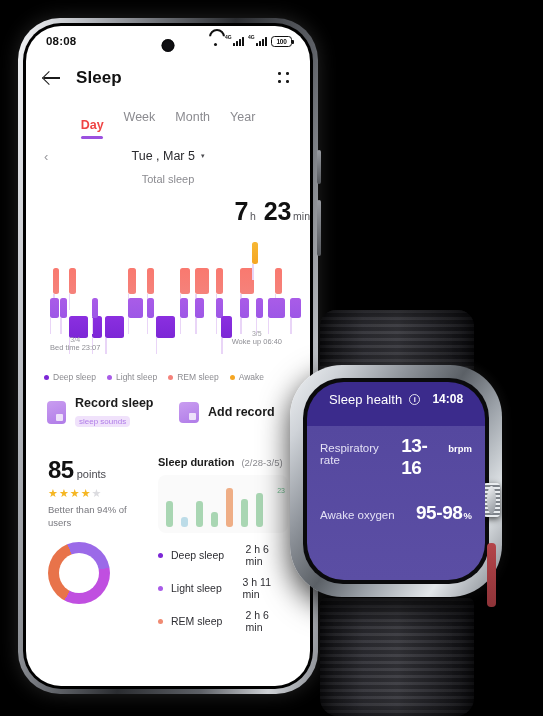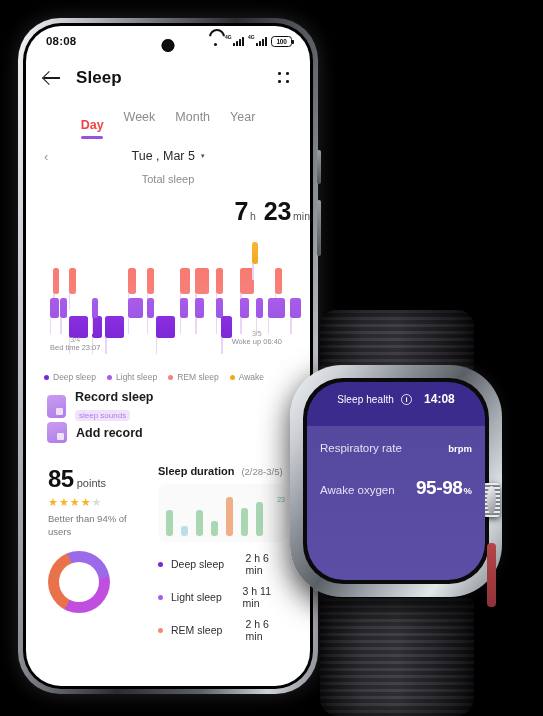--- a/index.html
+++ b/index.html
@@ -104,21 +104,21 @@
   .foot-t { font-size:7.5px; color:#8e8e94; white-space:nowrap; }
 
   
   #legend { display:flex; gap:11px; padding:10px 14px 8px 18px; align-items:center;
     overflow:hidden; }
   .lg { display:flex; align-items:center; gap:4px; white-space:nowrap; }
   .lg .dot { width:5px; height:5px; border-radius:50%; }
   .lg .txt { font-size:8.5px; color:#8b8b90; }
 
   
-  #actions { display:flex; padding:0 10px;flex-direction:column; }
+  #actions { display:flex; padding:0 10px; }
   .act { flex:1; background:#fff; border-radius:14px; height:44px;
     display:flex; align-items:center; padding:0 11px; gap:9px; cursor:pointer; min-width:0;}
   .act-ico { width:19px; height:23px; border-radius:4px; flex:none;
     background:linear-gradient(160deg,#c99df0,#b07ce8); position:relative; }
   .act-ico.note { height:21px; width:20px; }
   .act-ico::after{content:"";position:absolute;right:3px;bottom:3px;width:7px;height:7px;
     border-radius:1px;background:rgba(255,255,255,.75);}
   .act-txt { min-width:0; }
   .act-title { font-size:12.5px; font-weight:700; color:#1b1b1b; white-space:nowrap; }
   .act-sub { font-size:8px; color:#b07ce8; background:#f0e2fb; border-radius:4px;
@@ -171,21 +171,21 @@
     border-radius:52px;
     background:linear-gradient(125deg,#f2f4f6 0%,#cfd3d8 14%,#8f949b 32%,#5b6066 48%,#9aa0a7 62%,#e3e7ea 80%,#7b8087 100%);
     box-shadow:0 10px 30px rgba(0,0,0,.75), 0 0 14px rgba(255,255,255,.1);
     padding:13px; }
   #case-inner { width:100%; height:100%; border-radius:40px; background:#0a0a0c; padding:4px;}
   #wscreen { width:100%; height:100%; border-radius:37px; overflow:hidden;
     background:linear-gradient(180deg,#3b2b8c 0%,#3b2b8c 22%,#55489f 22%,#5b4ea4 100%);
     position:relative; color:#fff; }
   #w-top { height:30px; display:flex; align-items:center; justify-content:center; gap:7px;
     padding-top:4px; }
-  #w-title { font-size:10px; color:#fff; letter-spacing:.1px; }
+  #w-title { font-size:13px; color:#fff; letter-spacing:.1px; }
   #w-info { width:11px; height:11px; border-radius:50%; border:1.1px solid rgba(255,255,255,.85);
     font-size:7.5px; line-height:9.5px; text-align:center; font-weight:700; }
   #w-time { font-size:12px; font-weight:600; margin-left:5px; }
   .w-row { display:flex; align-items:baseline; padding:0 13px; margin-top:14px; }
   .w-lbl { font-size:11.5px; color:#e4e1f5; }
   .w-valwrap { margin-left:auto; display:flex; align-items:baseline; }
   .w-val { font-size:19px; font-weight:700; letter-spacing:-.4px; }
   .w-unit { font-size:9.5px; font-weight:600; margin-left:1px;margin-top:17px; }
   #crown { position:absolute; right:2px; top:118px; width:17px; height:34px;
     border-radius:4px;
@@ -421,20 +421,21 @@
       <div id="wscreen">
         <div id="w-top">
           <span id="w-title">Sleep health</span>
           <span id="w-info">i</span>
           <span id="w-time">14:08</span>
         </div>
         <div id="w-metrics">
             <div class="w-row">
               <span class="w-lbl">Respiratory rate</span>
               <span class="w-valwrap">
+                <span class="w-val">13-16</span>
                 <span class="w-unit">brpm</span>
               </span>
             </div>
             <div class="w-row">
               <span class="w-lbl">Awake oxygen</span>
               <span class="w-valwrap">
                 <span class="w-val">95-98</span>
                 <span class="w-unit">%</span>
               </span>
             </div>

